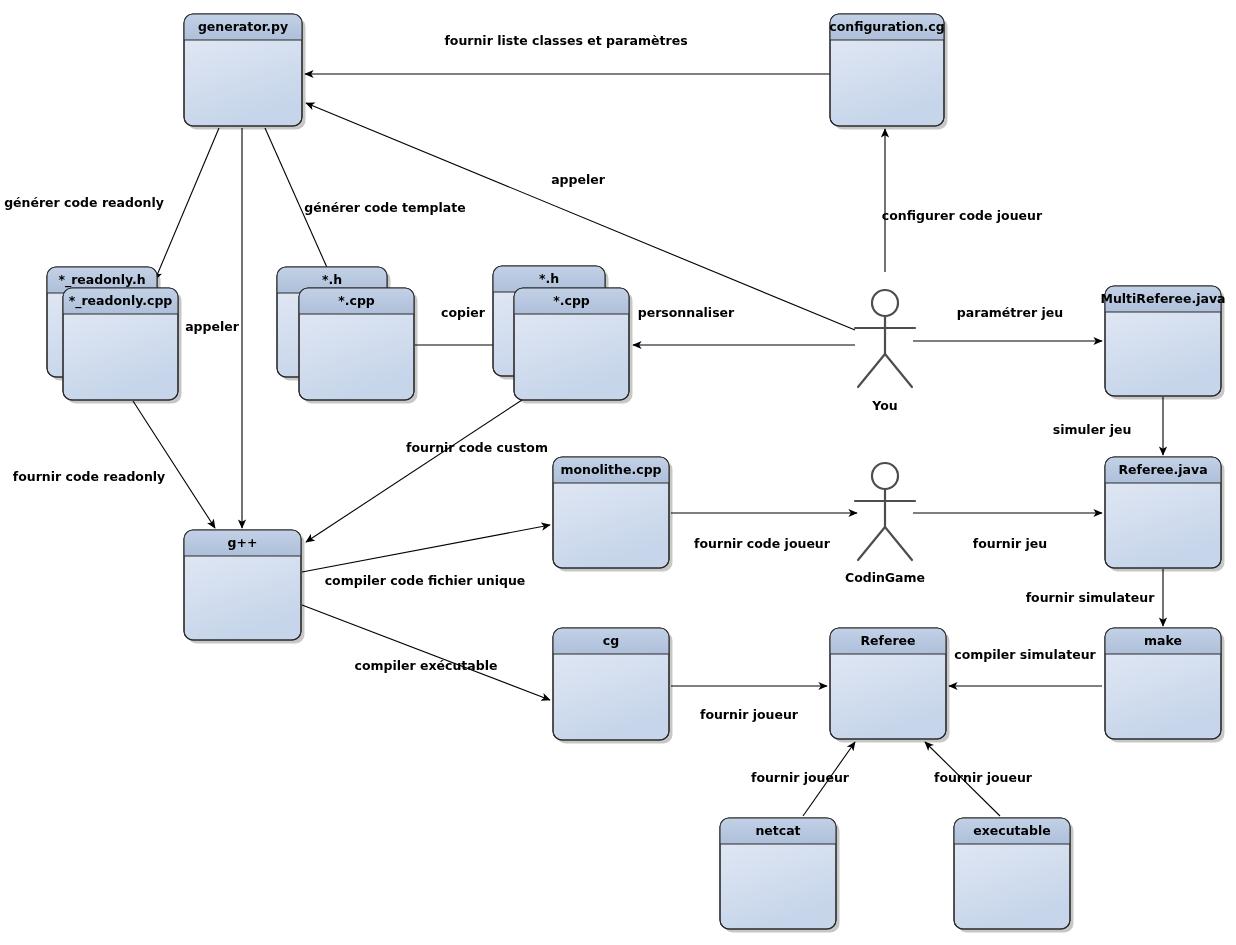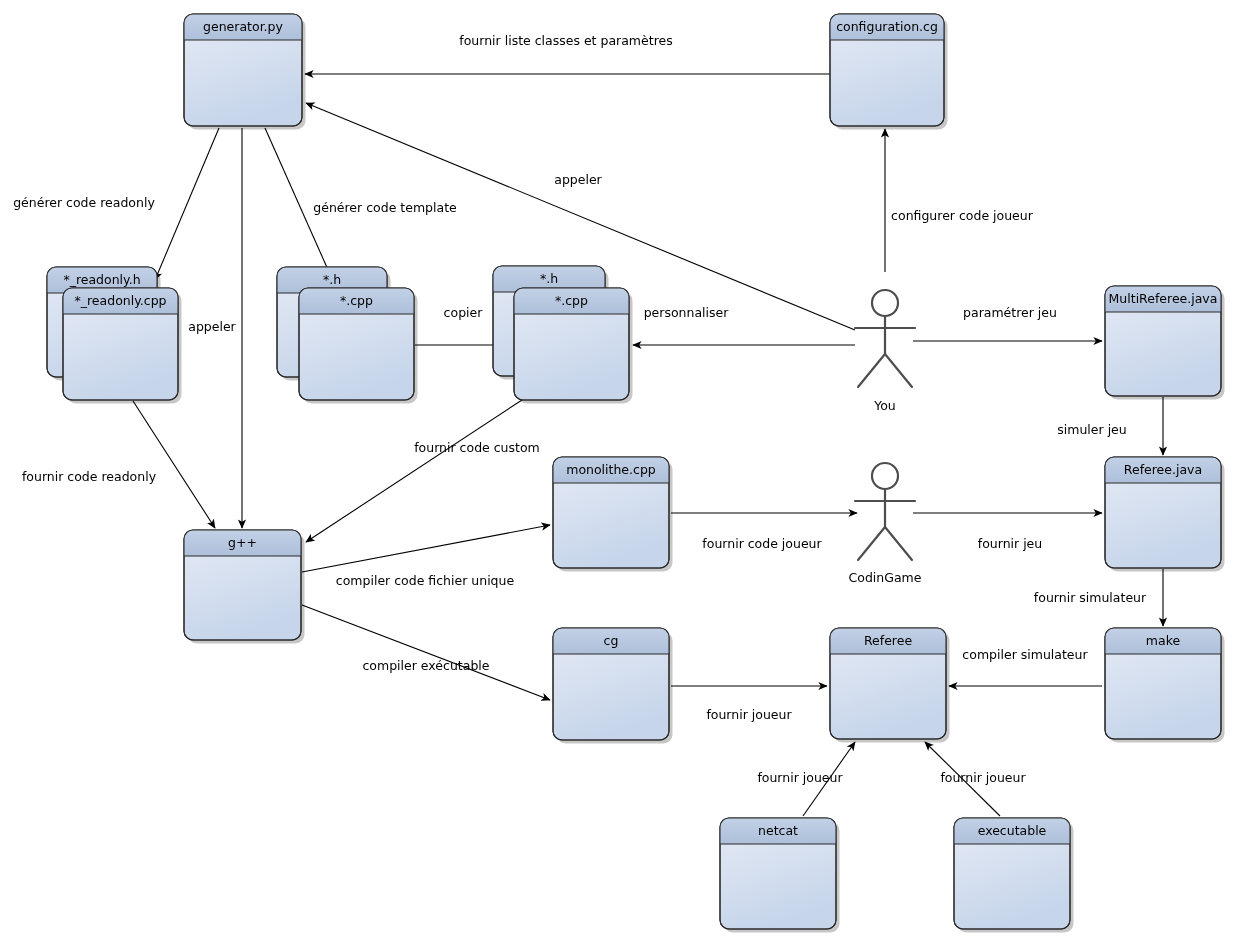--- a/index.html
+++ b/index.html
@@ -10,20 +10,21 @@
   body {
     width: 1236px;
     height: 945px;
     font-family: "DejaVu Sans", sans-serif;
     overflow: hidden;
   }
   #diagram-root {
     position: relative;
     width: 1236px;
     height: 945px;
+    font-weight: bold;
   }
   svg#canvas {
     display: block;
     width: 1236px;
     height: 945px;
   }
   .node-title {
     font-family: "DejaVu Sans", sans-serif;
     font-size: 12.5px;
     fill: #000000;

